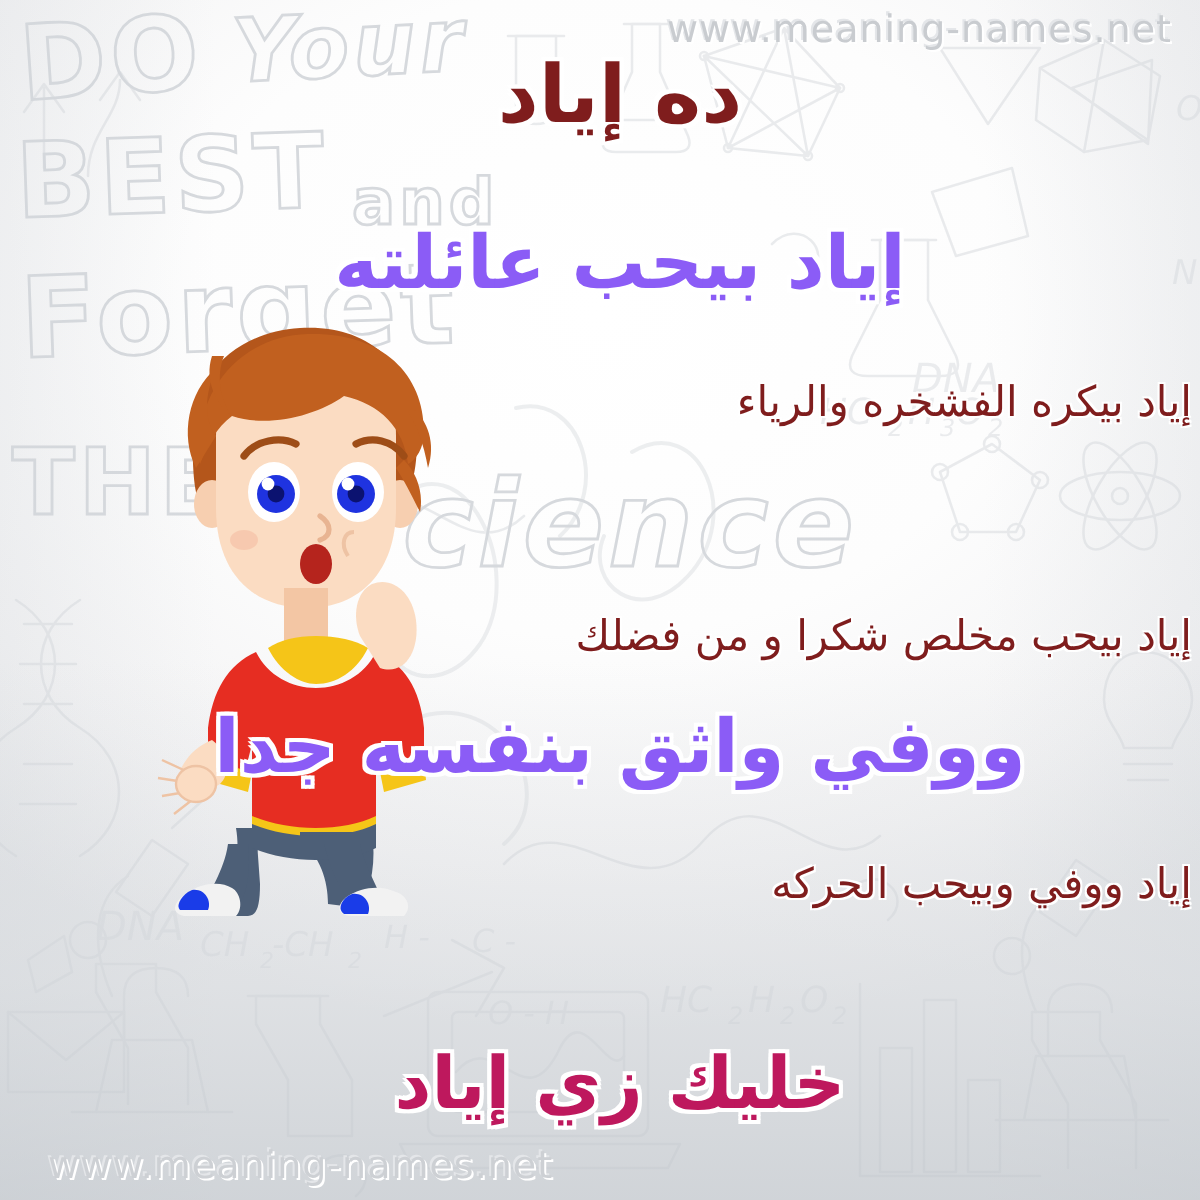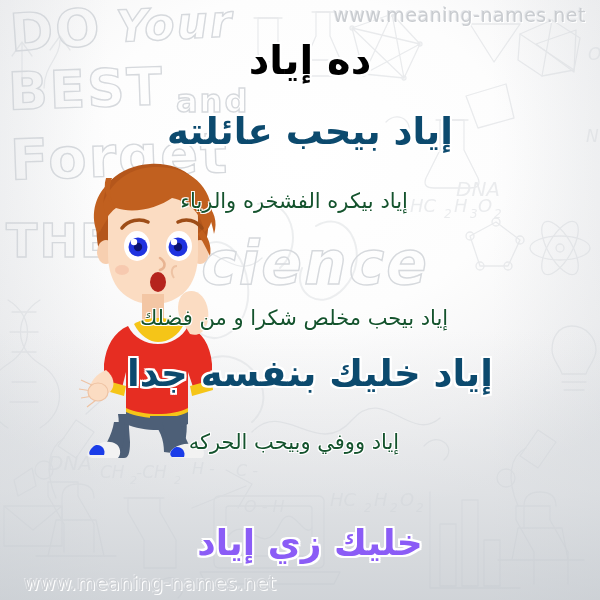--- a/index.html
+++ b/index.html
@@ -83,53 +83,51 @@
   }
 
   .title {
     position: absolute;
     top: 27px;
     right: 0;
     width: 580px;
     text-align: center;
     font-size: 40px;
     font-weight: bold;
-    color: #000000;
+    color: #7f1d1d;
     direction: rtl;
     text-shadow:
       -2px -2px 0 #fff,  2px -2px 0 #fff,
       -2px  2px 0 #fff,  2px  2px 0 #fff,
        0   -2px 0 #fff,  0    2px 0 #fff,
       -2px  0   0 #fff,  2px  0   0 #fff;
-    margin-top: 12px;
   }
 
   .big {
     position: absolute;
     right: 0;
     width: 580px;
     text-align: center;
     font-size: 37px;
     font-weight: bold;
-    color: #0c4a6e;
+    color: #8b5cf6;
     direction: rtl;
     text-shadow:
       -2px -2px 0 #fff,  2px -2px 0 #fff,
       -2px  2px 0 #fff,  2px  2px 0 #fff,
        0   -2px 0 #fff,  0    2px 0 #fff,
       -2px  0   0 #fff,  2px  0   0 #fff;
   }
   .small {
     position: absolute;
-    right: 16px;
+    right: 4px;
     width: 580px;
-    text-align: center;
     font-size: 21px;
     font-weight: normal;
-    color: #14532d;
+    color: #7f1d1d;
     direction: rtl;
     text-shadow:
       -1px -1px 0 #fff,  1px -1px 0 #fff,
       -1px  1px 0 #fff,  1px  1px 0 #fff;
   }
 
   .line-1 { top: 113px; }
   .line-2 { top: 190px; }
   .line-3 { top: 236px; }
   .line-4 { top: 307px; }
@@ -137,21 +135,21 @@
   .line-6 { top: 431px; }
 
   .footer-line {
     position: absolute;
     top: 524px;
     right: 0;
     width: 580px;
     text-align: center;
     font-size: 36px;
     font-weight: bold;
-    color: #8b5cf6;
+    color: #be185d;
     direction: rtl;
     text-shadow:
       -2px -2px 0 #fff,  2px -2px 0 #fff,
       -2px  2px 0 #fff,  2px  2px 0 #fff,
        0   -2px 0 #fff,  0    2px 0 #fff,
       -2px  0   0 #fff,  2px  0   0 #fff;
   }
 
   
   .wm {
@@ -444,20 +442,20 @@
         <path d="M96,290 C92,293 91,297 94,299 L106,299 C108,294 104,288 98,289 Z" fill="#1a3ce8"></path>
       </g>
     </svg>
   </div>
 
   <div class="title ln">ده إياد</div>
 
   <div class="big ln line-1">إياد بيحب عائلته</div>
   <div class="small ln line-2">إياد بيكره الفشخره والرياء</div>
   <div class="small ln line-4">إياد بيحب مخلص شكرا و من فضلك</div>
-  <div class="big ln line-5">إياد خليك بنفسه جدا</div>
+  <div class="big ln line-5">ووفي واثق بنفسه جدا</div>
   <div class="small ln line-6">إياد ووفي وبيحب الحركه</div>
 
   <div class="footer-line ln">خليك زي إياد</div>
 
   <div class="wm wm-top">www.meaning-names.net</div>
   <div class="wm wm-bottom">www.meaning-names.net</div>
 </div>
 
 </body></html>

